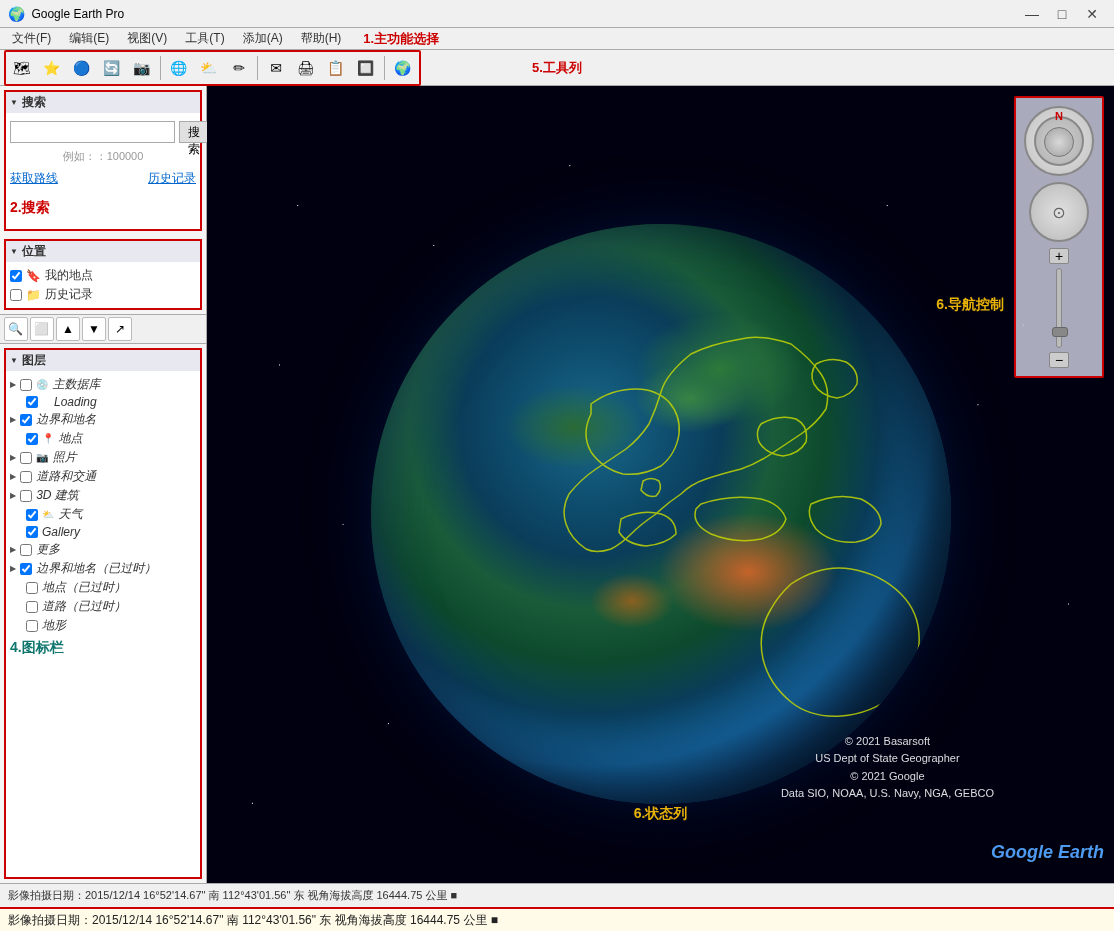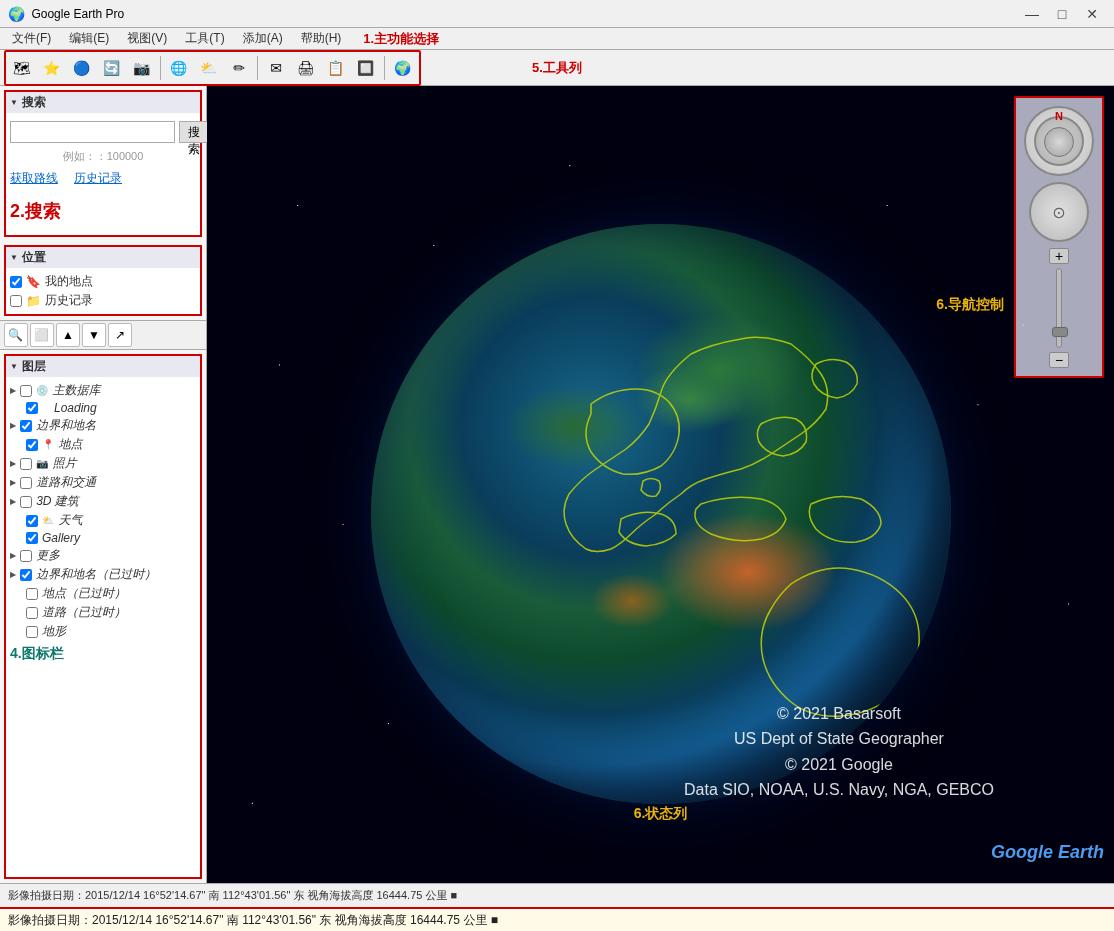--- a/index.html
+++ b/index.html
@@ -75,24 +75,24 @@
     .section-title { font-size: 12px; color: #333; font-weight: bold; }
     #search-input-row { display: flex; gap: 4px; align-items: center; }
     #search-input {
       flex: 1; height: 22px; border: 1px solid #aaa; padding: 2px 4px; font-size: 12px;
     }
     #search-btn {
       padding: 2px 8px; background: #e0e0e0; border: 1px solid #aaa;
       cursor: pointer; font-size: 12px; height: 22px;
     }
     .search-placeholder { color: #999; font-size: 11px; padding: 2px 0; text-align: center; }
-    .search-links { display: flex; gap: 16px; }
+    .search-links { display: flex; gap: 16px; justify-content: space-between; }
     .search-link { color: #0066cc; cursor: pointer; font-size: 12px; text-decoration: underline; }
     .search-label {
-      color: #cc0000; font-weight: bold; font-size: 18px; padding: 8px 0;
+      color: #cc0000; font-weight: bold; font-size: 14px; padding: 8px 0;
     }
 
     
     #places-section {
       border: 2px solid #cc0000; margin: 4px; padding: 4px;
       display: flex; flex-direction: column; background: white; flex: 0 0 auto;
     }
     #places-section .section-header {
       background: #e8e8f0; padding: 2px 4px; display: flex; align-items: center;
       gap: 4px; cursor: pointer; margin: -4px -4px 4px -4px;
@@ -202,21 +202,21 @@
         radial-gradient(1px 1px at 75% 15%, white, transparent),
         radial-gradient(1px 1px at 85% 40%, white, transparent),
         radial-gradient(1px 1px at 95% 65%, white, transparent),
         radial-gradient(1px 1px at 5% 90%, white, transparent),
         radial-gradient(1px 1px at 8% 35%, white, transparent);
     }
 
     
     #copyright-text {
       position: absolute; bottom: 80px; right: 120px;
-      color: white; font-size: 16px; text-align: center;
+      color: white; font-size: 11px; text-align: center;
       opacity: 0.85; line-height: 1.6;
     }
 
     
     #ge-logo {
       position: absolute; bottom: 20px; right: 10px;
       color: white; font-size: 18px; font-weight: bold; font-style: italic;
       text-shadow: 1px 1px 3px rgba(0,0,0,0.8);
     }
     #ge-logo span { color: #4e9af1; }

